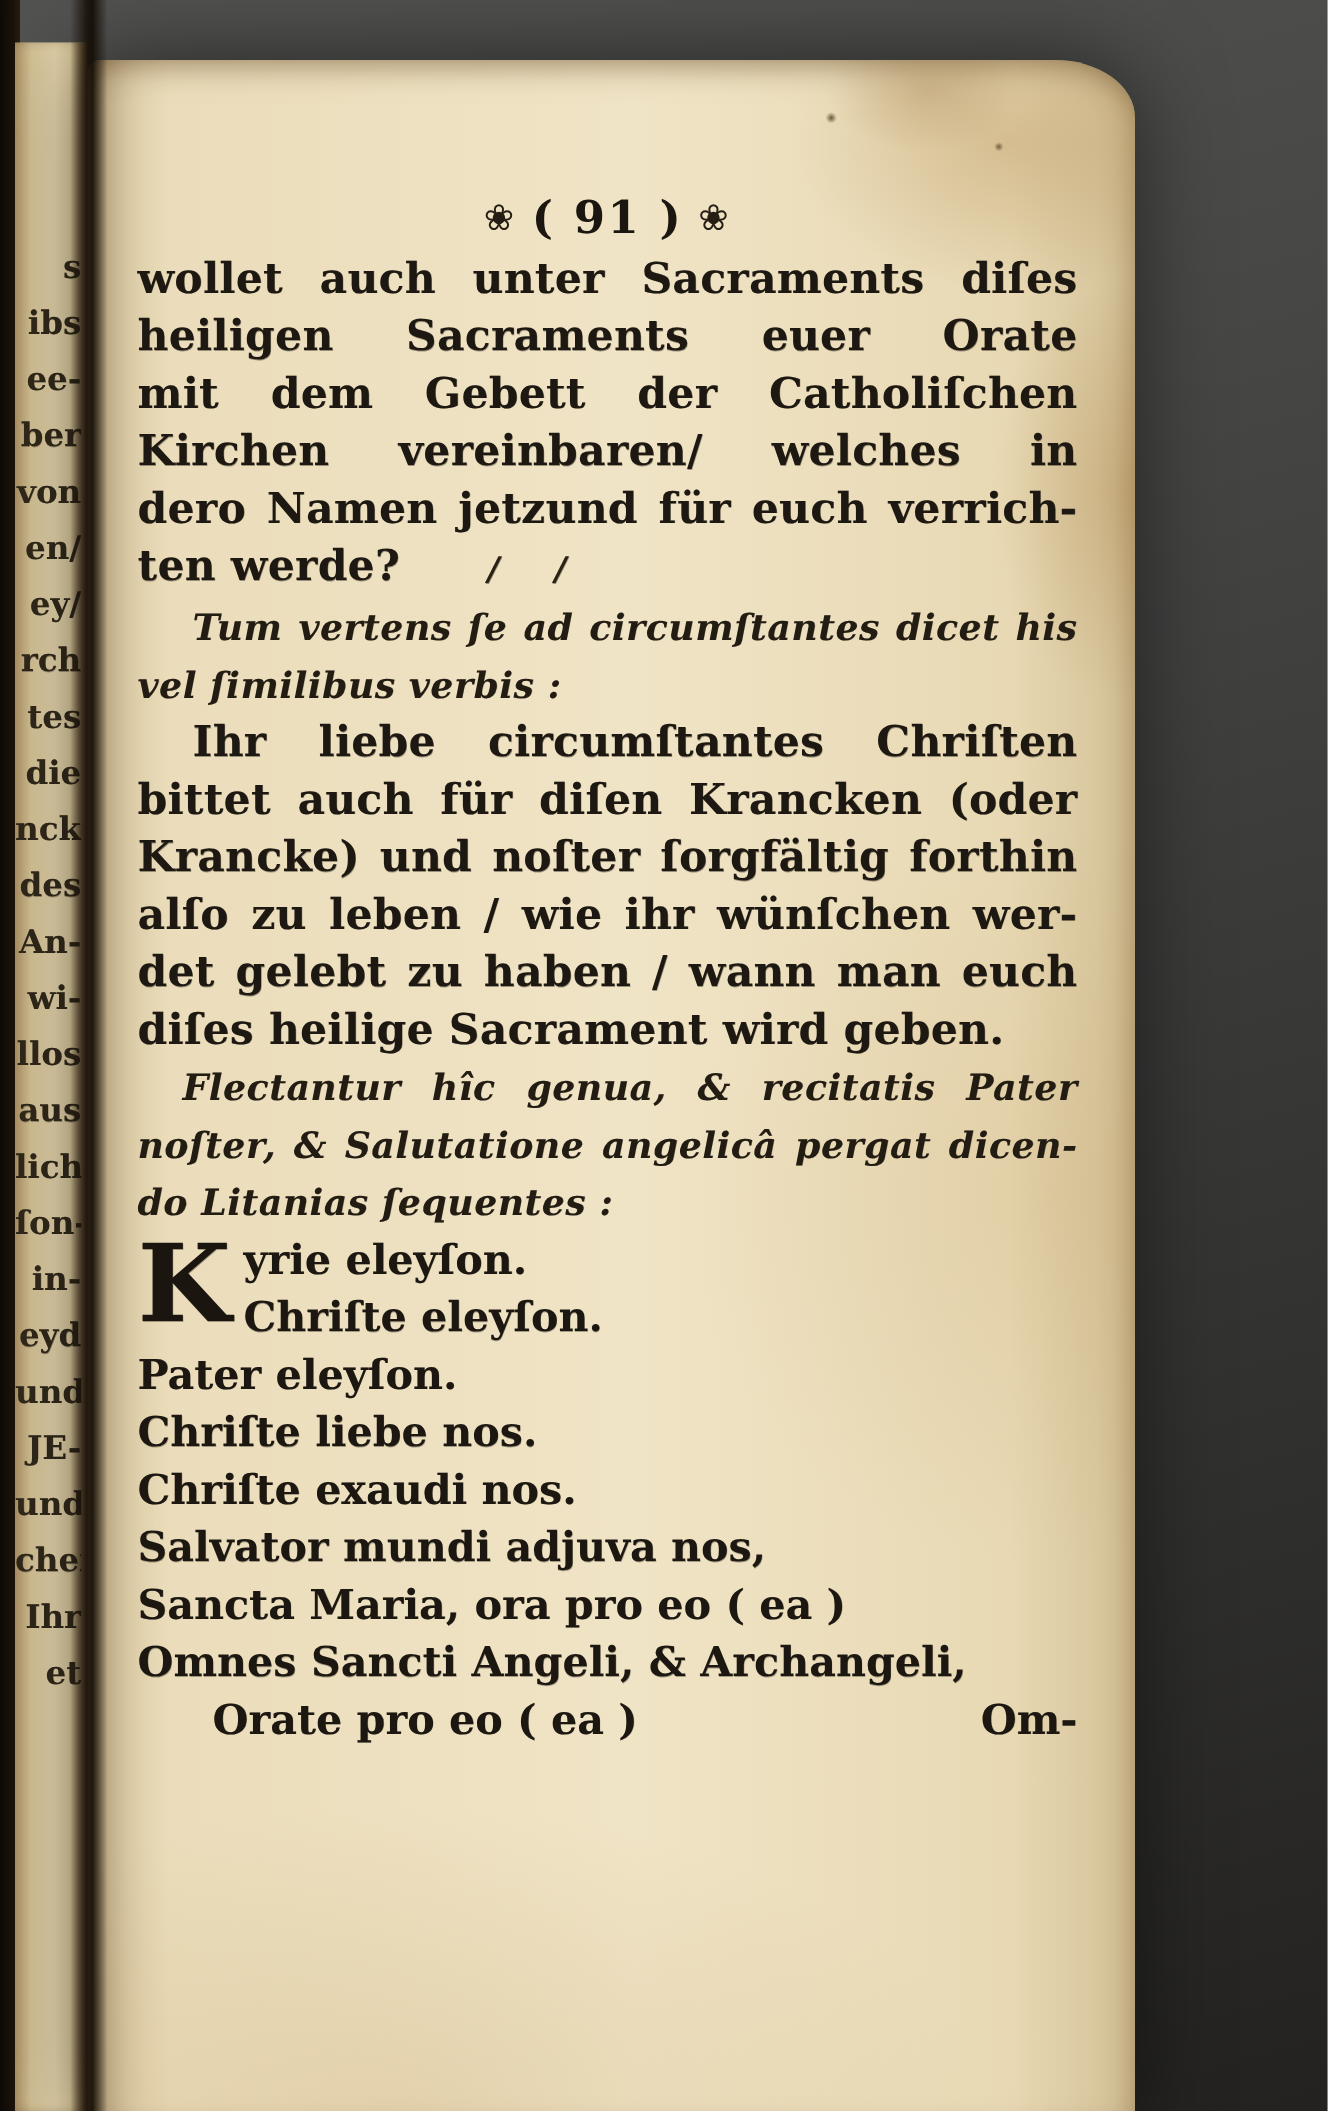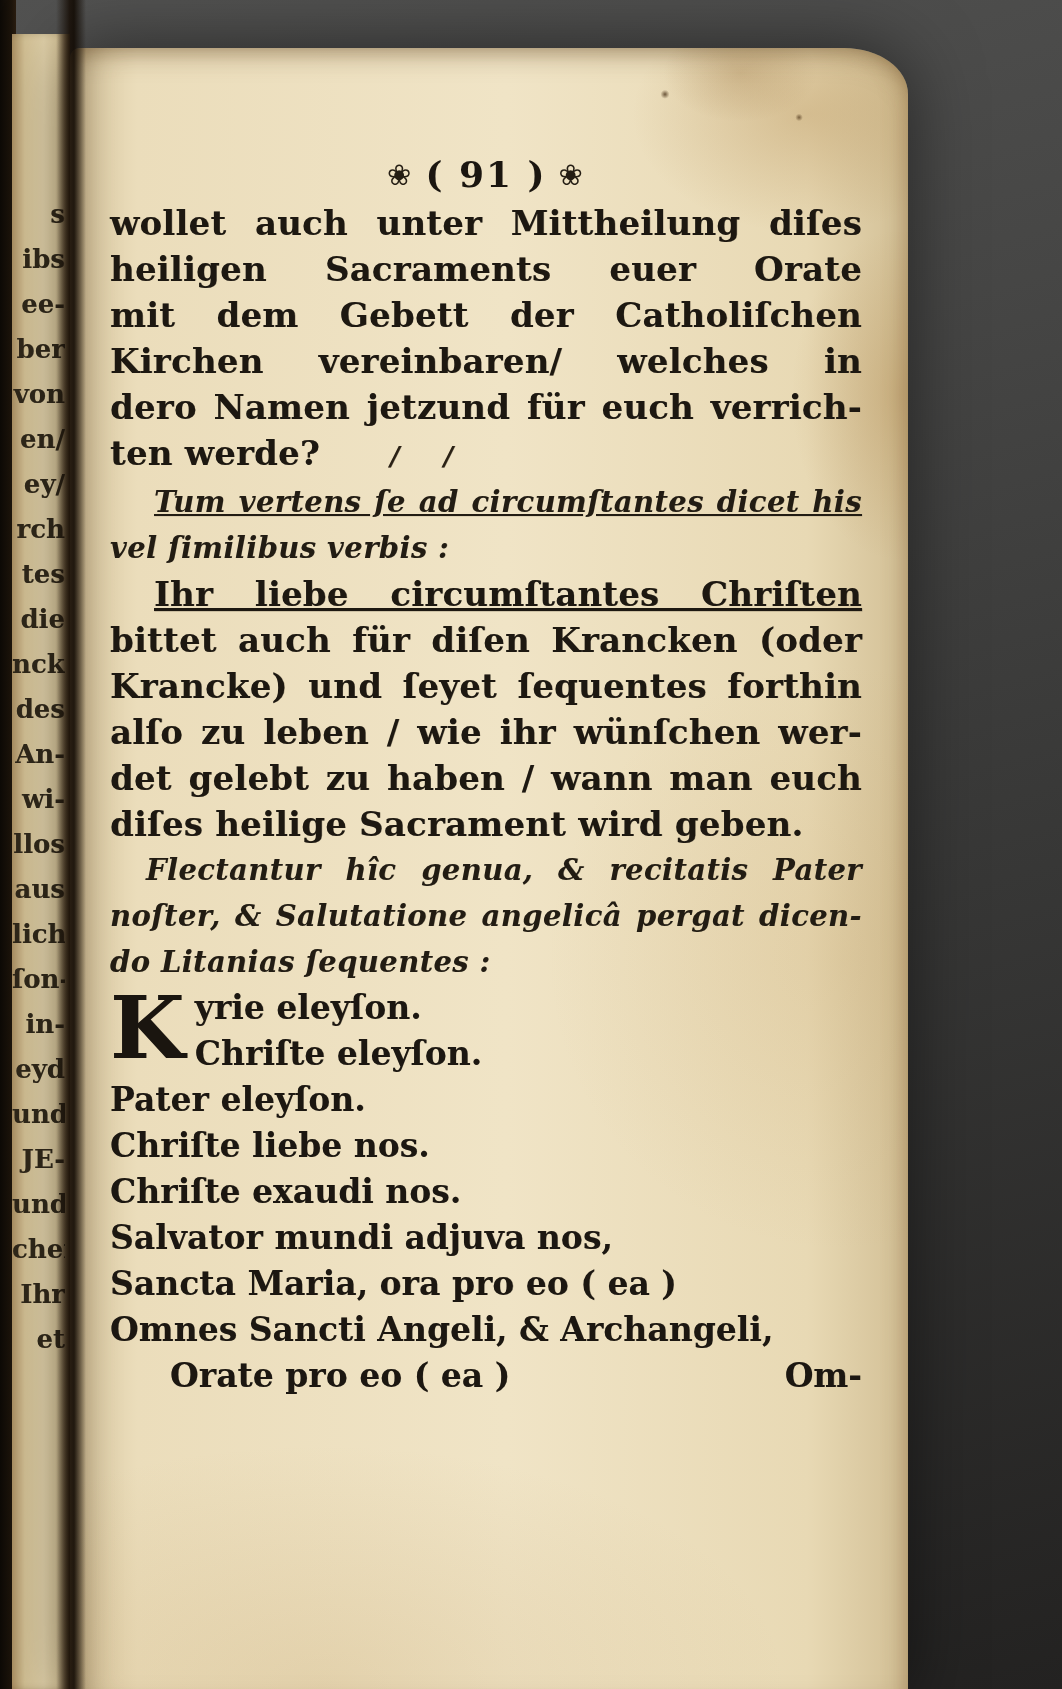--- a/index.html
+++ b/index.html
@@ -46,21 +46,21 @@
   .pagehead{margin-top:104px;height:48px;text-align:center;
     font:700 36px/44px "DejaVu Serif",serif;letter-spacing:2px;}
   .orn{font-family:"DejaVu Sans",sans-serif;font-size:29px;vertical-align:2px;padding:0 12px;color:#241d13;}
   
   .fraktur{margin:0;font:700 34px/46px "DejaVu Serif",serif;letter-spacing:.2px;
     color:#1d1811;text-shadow:.4px .4px 0 rgba(30,22,12,.4);}
   .latin{margin:0;font:italic 700 29px/46px "DejaVu Serif",serif;letter-spacing:.4px;
     color:#221c13;text-shadow:.3px .3px 0 rgba(30,22,12,.3);}
   .line{display:block;text-align:justify;text-align-last:justify;}
   .line.nojust{text-align:center;text-align-last:left;}
-  .ind44{padding-left:44px;text-decoration:underline;}
+  .ind44{padding-left:44px;}
   .ind36{padding-left:36px;}
   .marks{display:inline-block;margin-left:70px;font:italic 700 26px/46px "DejaVu Serif",serif;letter-spacing:44px;color:#2a2115;}
   
   .litany{margin:0;font:700 33px/46px "DejaVu Serif",serif;color:#1c1711;
     text-shadow:.3px .3px 0 rgba(30,22,12,.35);}
   .dropcap{float:left;font:700 86px/82px "DejaVu Serif",serif;height:88px;margin:2px 10px 0 0;color:#1a150f;}
   .lline{display:block;}
   .closing{display:flex;justify-content:space-between;text-align:center;}
   .closing .orate{margin-left:60px;}
 </style>
@@ -103,37 +103,37 @@
 <div class="gutter"></div>
 
 <div class="page">
   <div class="content">
 
     <div class="pagehead">
       <span class="orn">❀</span><span>( 91 )</span><span class="orn">❀</span>
     </div>
 
     <p class="fraktur">
-      <span class="line">wollet auch unter Mittheilung diſes</span>
+      <span class="line">wollet auch unter Sacraments diſes</span>
       <span class="line">heiligen Sacraments euer Orate</span>
       <span class="line">mit dem Gebett der Catholiſchen</span>
       <span class="line">Kirchen vereinbaren/ welches in</span>
       <span class="line">dero Namen jetzund für euch verrich-</span>
       <span class="line nojust"><span>ten werde?</span><span class="marks">∕∕</span></span>
     </p>
 
     <p class="latin">
       <span class="line ind44">Tum vertens ſe ad circumſtantes dicet his</span>
       <span class="line nojust">vel ſimilibus verbis :</span>
     </p>
 
     <p class="fraktur">
       <span class="line ind44">Ihr liebe circumſtantes Chriſten</span>
       <span class="line">bittet auch für diſen Krancken (oder</span>
-      <span class="line">Krancke) und ſeyet ſequentes forthin</span>
+      <span class="line">Krancke) und noſter ſorgfältig forthin</span>
       <span class="line">alſo zu leben / wie ihr wünſchen wer-</span>
       <span class="line">det gelebt zu haben / wann man euch</span>
       <span class="line nojust">diſes heilige Sacrament wird geben.</span>
     </p>
 
     <p class="latin">
       <span class="line ind36">Flectantur hîc genua, &amp; recitatis Pater</span>
       <span class="line">noſter, &amp; Salutatione angelicâ pergat dicen-</span>
       <span class="line nojust">do Litanias ſequentes :</span>
     </p>

